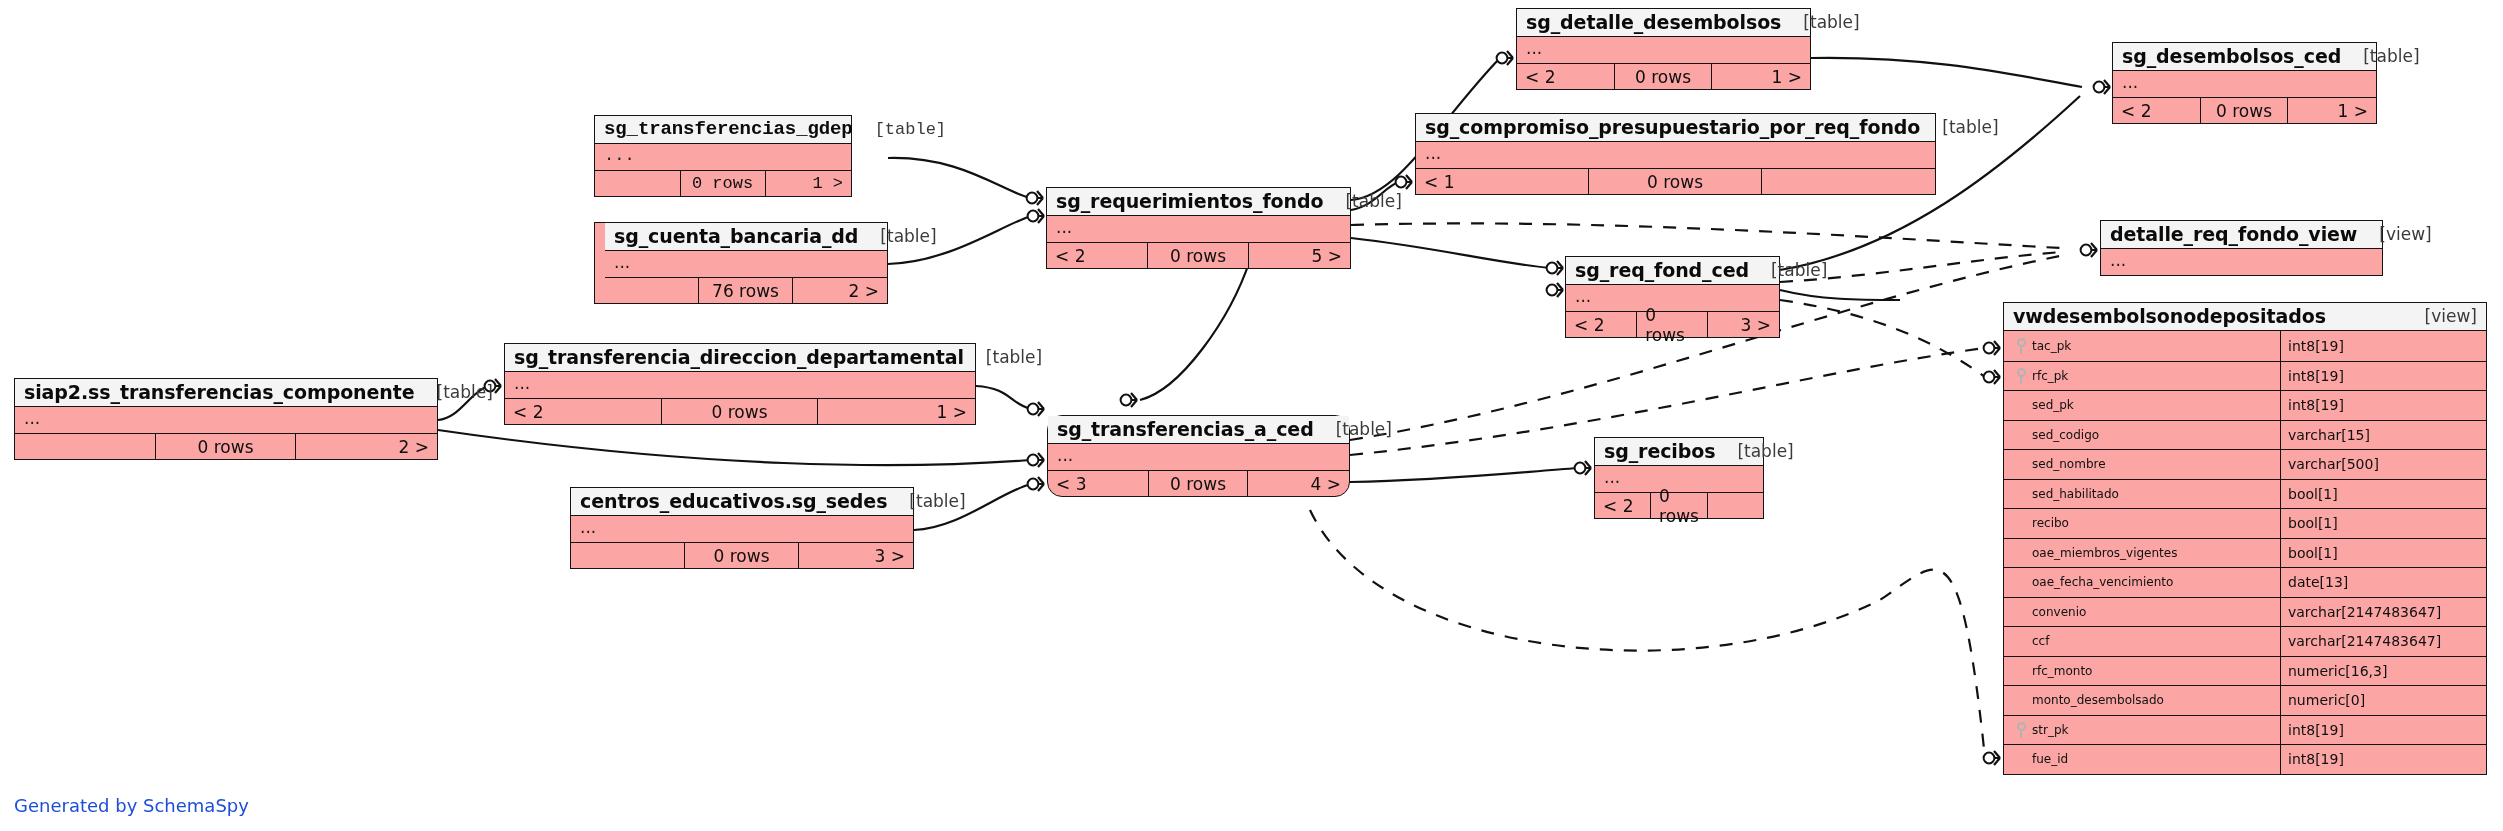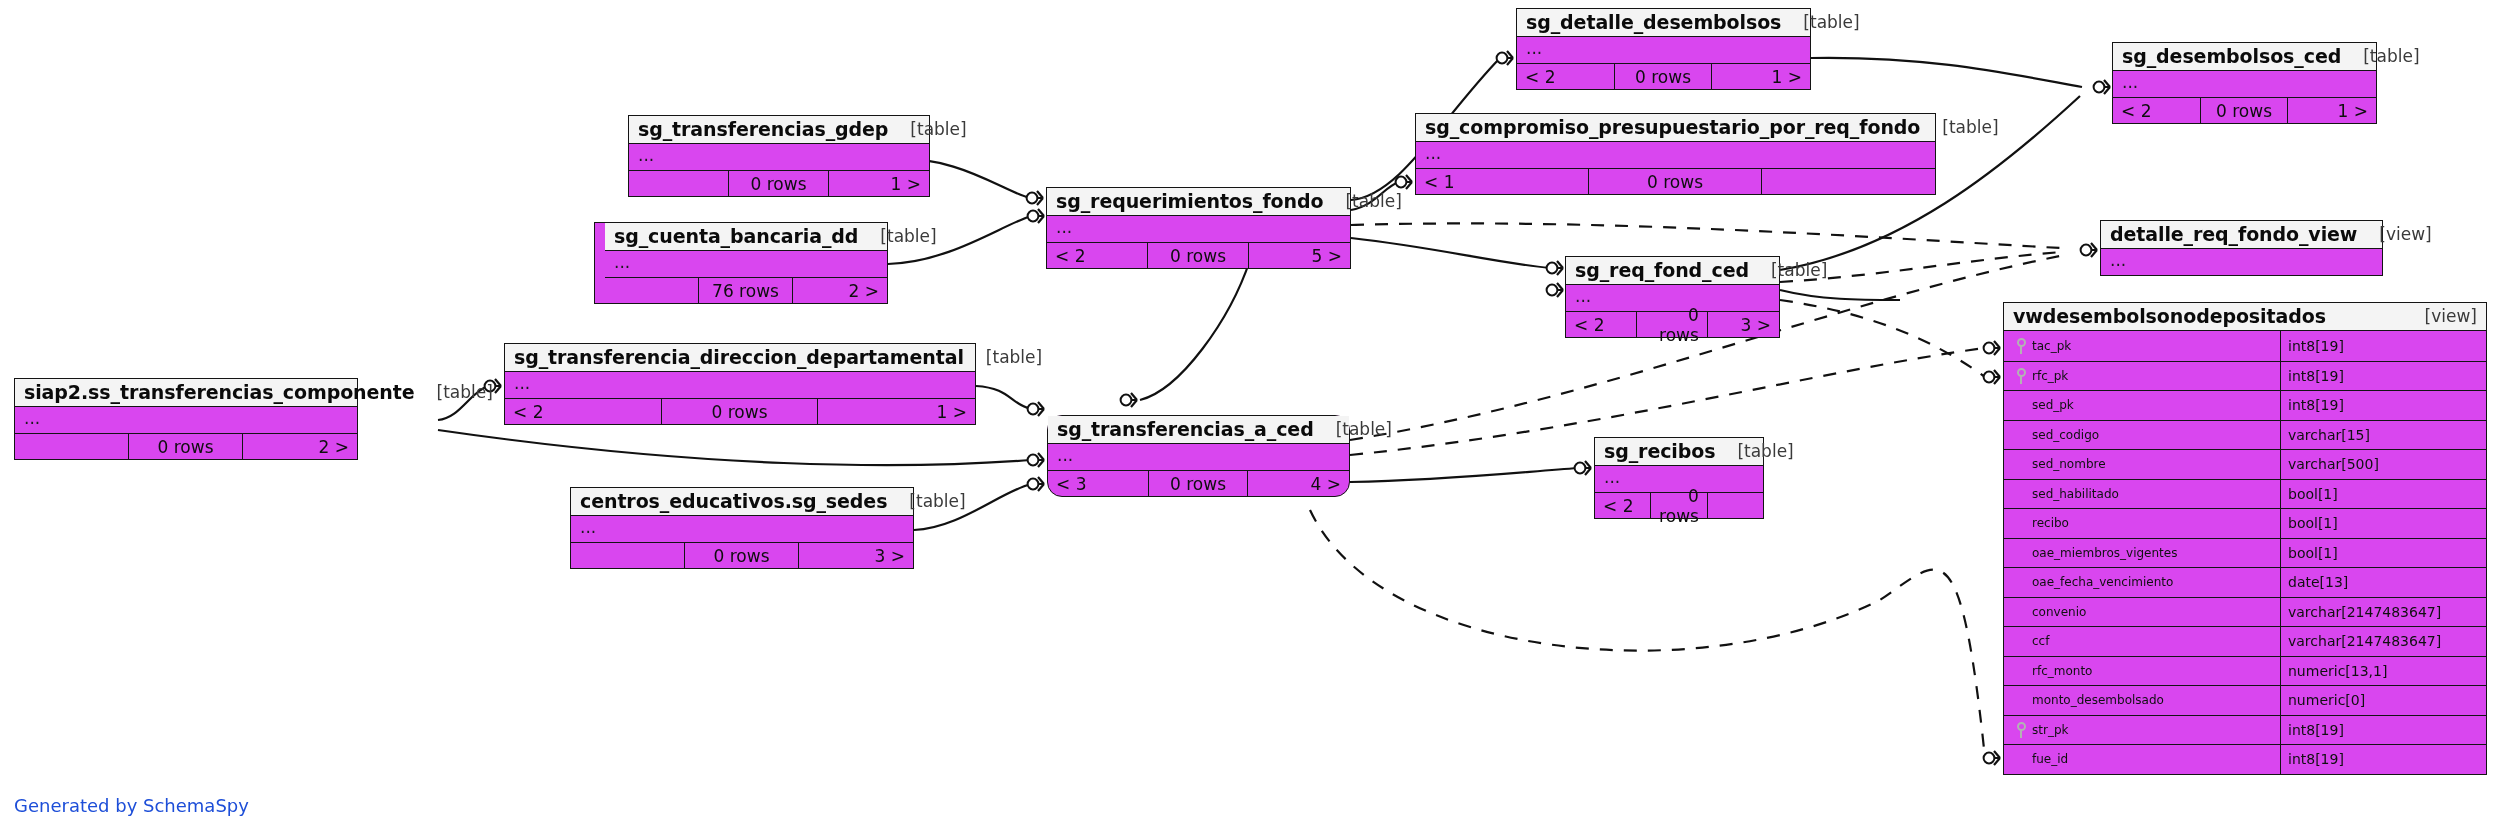--- a/index.html
+++ b/index.html
@@ -1,21 +1,21 @@
 <!DOCTYPE html>
 <html><head>
 <meta charset="utf-8">
 <title>SchemaSpy Relationships Diagram</title>
 <style>
   html,body{margin:0;padding:0;background:#ffffff;}
   body{font-family:"DejaVu Sans","Liberation Sans",sans-serif;}
   #canvas{position:relative;width:2503px;height:831px;overflow:hidden;background:#fff;}
   #edges{position:absolute;left:0;top:0;width:2503px;height:831px;pointer-events:none;}
 
-  .node{position:absolute;border:1.6px solid #141414;background:#d946ef;box-sizing:border-box;text-align:right;}
+  .node{position:absolute;border:1.6px solid #141414;background:#fca5a5;box-sizing:border-box;}
   .nhead{display:flex;align-items:center;justify-content:space-between;
          background:#f4f4f4;border-bottom:1.6px solid #141414;
          padding:2px 9px 3px 9px;white-space:nowrap;box-sizing:border-box;}
   .nname{font-weight:bold;font-size:19px;color:#0b0b0b;letter-spacing:-0.1px;}
   .ntype{font-size:17px;color:#3a3a3a;padding-left:22px;font-weight:normal;}
   .nellipsis{font-size:17px;color:#1a1a1a;padding:1px 9px 4px 9px;line-height:1.0;
              height:26px;box-sizing:border-box;display:flex;align-items:center;}
   .nfoot{display:flex;border-top:1.6px solid #141414;height:26px;box-sizing:border-box;}
   .nfoot > div{font-size:17px;color:#0e0e0e;display:flex;align-items:center;
                box-sizing:border-box;padding:0 8px;}
@@ -133,21 +133,21 @@
           <span class="nname">sg_desembolsos_ced</span>
           <span class="ntype">[table]</span>
         </div>
         <div class="nellipsis">...</div>
         <div class="nfoot">
           <div class="fc-l">&lt; 2</div>
           <div class="fc-c">0 rows</div>
           <div class="fc-r">1 &gt;</div>
         </div>
       </div>
-      <div class="node" style="left: 628px; top: 115px; width: 302px;">
+      <div class="node" style="left: 594px; top: 115px; width: 258px; font-family: Liberation Mono, monospace;">
         <div class="nhead">
           <span class="nname">sg_transferencias_gdep</span>
           <span class="ntype">[table]</span>
         </div>
         <div class="nellipsis">...</div>
         <div class="nfoot">
           <div class="fc-l"></div>
           <div class="fc-c">0 rows</div>
           <div class="fc-r">1 &gt;</div>
         </div>
@@ -212,21 +212,21 @@
           <span class="nname">sg_transferencia_direccion_departamental</span>
           <span class="ntype">[table]</span>
         </div>
         <div class="nellipsis">...</div>
         <div class="nfoot">
           <div class="fc-l">&lt; 2</div>
           <div class="fc-c">0 rows</div>
           <div class="fc-r">1 &gt;</div>
         </div>
       </div>
-      <div class="node" style="left: 14px; top: 378px; width: 344px;">
+      <div class="node" style="left: 14px; top: 378px; width: 424px;">
         <div class="nhead">
           <span class="nname">siap2.ss_transferencias_componente</span>
           <span class="ntype">[table]</span>
         </div>
         <div class="nellipsis">...</div>
         <div class="nfoot">
           <div class="fc-l"></div>
           <div class="fc-c">0 rows</div>
           <div class="fc-r">2 &gt;</div>
         </div>
@@ -354,21 +354,21 @@
             <span class="keyslot"></span>
             <span>ccf</span>
           </div>
           <div class="ctype">varchar[2147483647]</div>
         </div>
         <div class="crow">
           <div class="cname">
             <span class="keyslot"></span>
             <span>rfc_monto</span>
           </div>
-          <div class="ctype">numeric[13,1]</div>
+          <div class="ctype">numeric[16,3]</div>
         </div>
         <div class="crow">
           <div class="cname">
             <span class="keyslot"></span>
             <span>monto_desembolsado</span>
           </div>
           <div class="ctype">numeric[0]</div>
         </div>
         <div class="crow">
           <div class="cname">

